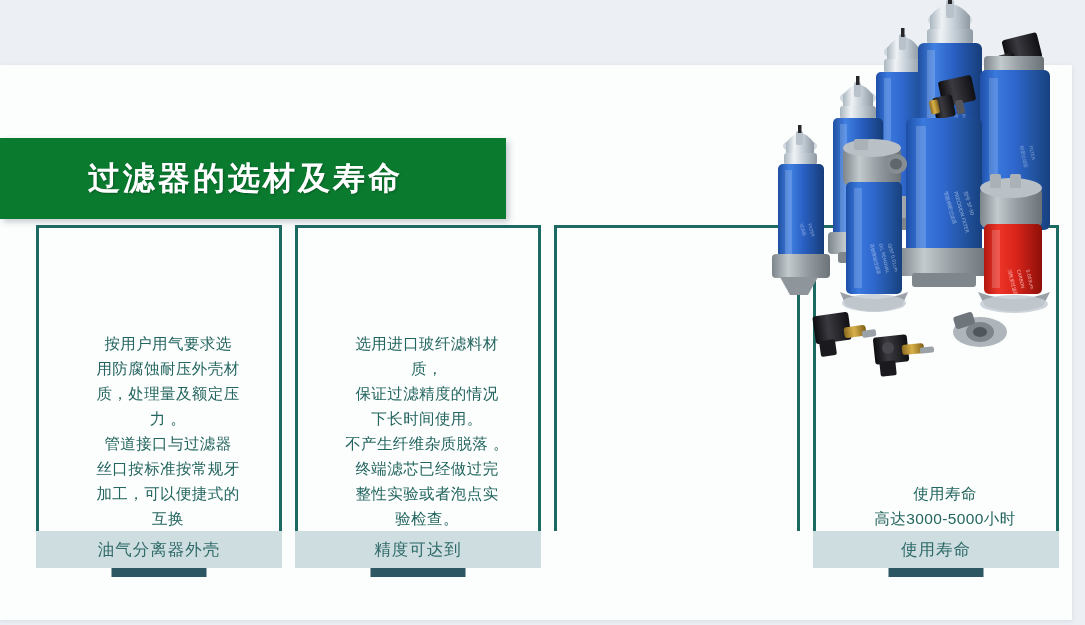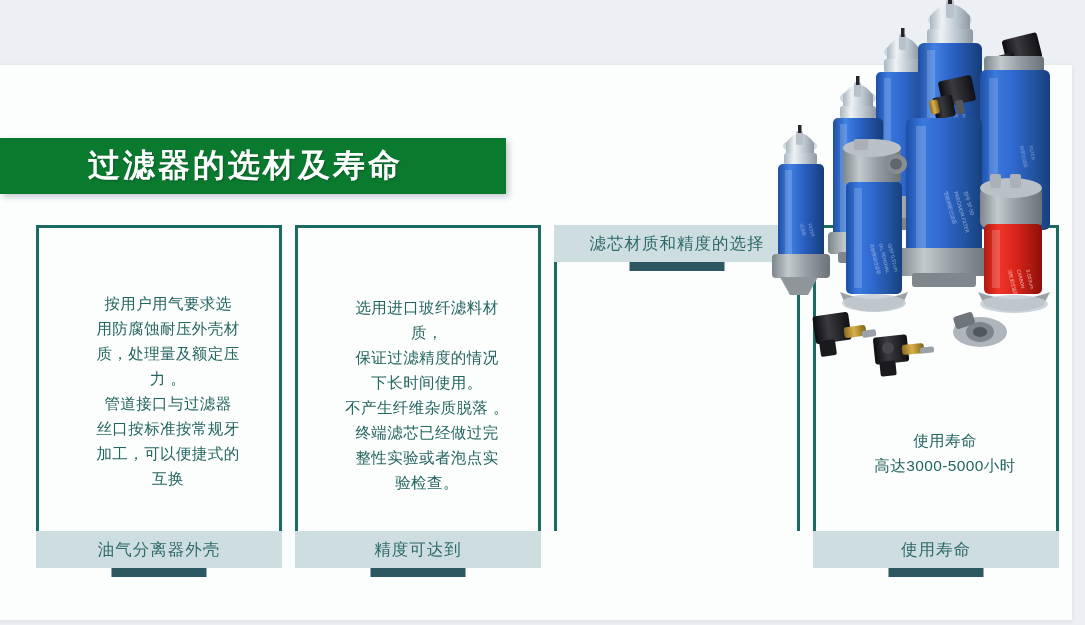--- a/index.html
+++ b/index.html
@@ -25,21 +25,21 @@
     background: #fcfdfd;
     box-shadow: 0 1px 5px rgba(90,105,120,0.13);
   }
 
   
   #title-banner {
     position: absolute;
     left: 0;
     top: 138px;
     width: 506px;
-    height: 56px;
+    height: 81px;
     background: #0a7a2f;
     box-shadow: 3px 3px 6px rgba(80,95,110,0.30);
     display: flex;
     align-items: center;
     z-index: 6;
   }
   #title-text {
     color: #ffffff;
     font-size: 32px;
     font-weight: bold;
@@ -78,21 +78,21 @@
     border-right: 3px solid #1d6a63;
     border-top: 3px solid #1d6a63;
     box-sizing: border-box;
     pointer-events: none;
   }
 
   .col-body {
     position: relative;
     flex: 1 1 auto;
     display: flex;
-    align-items: center;
+    align-items: flex-end;
     justify-content: center;
     padding: 26px 16px 0 34px;
     box-sizing: border-box;
     z-index: 2;
   }
   .col-text {
     color: #23655f;
     font-size: 15.5px;
     line-height: 25px;
     text-align: center;
@@ -193,26 +193,20 @@
     <div class="col-footer">
       <div class="label-bar">
         <span class="label-text">精度可达到</span>
       </div>
       <div class="label-underline"></div>
     </div>
   </div>
 
   <div class="col">
     <div class="col-frame"></div>
-    <div class="col-footer">
-      <div class="label-bar">
-        <span class="label-text">滤芯材质和精度的选择</span>
-      </div>
-      <div class="label-underline"></div>
-    </div>
   </div>
 
   <div class="col">
     <div class="col-frame"></div>
     <div class="col-body pad-top-xl">
       <div class="col-text">使用寿命
 高达3000-5000小时</div>
     </div>
     <div class="col-footer">
       <div class="label-bar">

